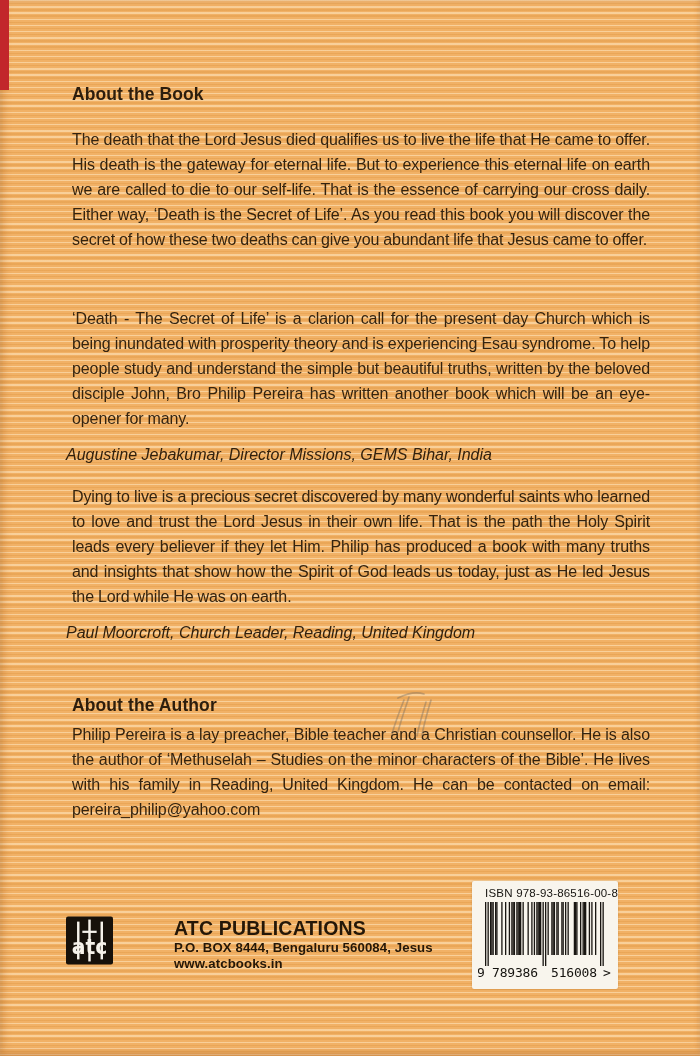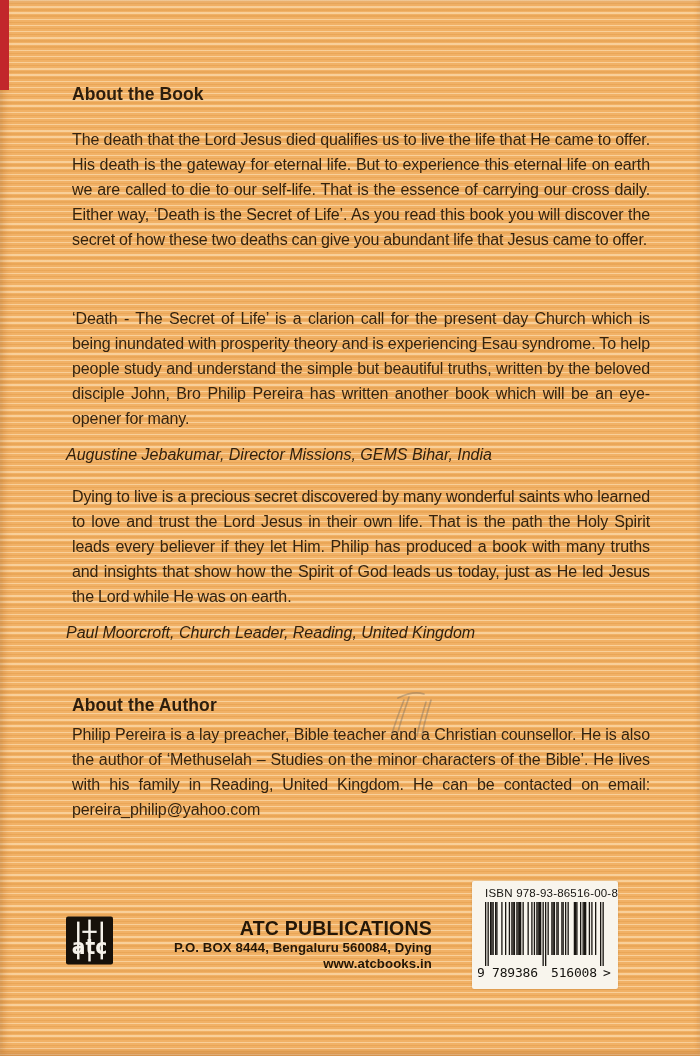--- a/index.html
+++ b/index.html
@@ -43,21 +43,21 @@
   p.attribution{
     margin:6px 28px 0 0;
     font-size:16px;line-height:24px;
     font-style:italic;
     text-align:left;
     color:#32210e;
   }
   .scribble{position:absolute;left:378px;top:690px;width:64px;height:50px;opacity:.42;}
   .publisher{
     position:absolute;left:66px;top:916px;
-    display:flex;align-items:flex-start;gap:13px;text-align:right;
+    display:flex;align-items:flex-start;gap:13px;
   }
   .logo{width:47px;height:49px;flex:0 0 auto;}
   .pub-text{padding-top:1px;color:#241708;margin-left:48px;}
   .pub-name{font-size:19.5px;font-weight:700;letter-spacing:.2px;line-height:22px;}
   .pub-address{font-size:13.2px;font-weight:700;letter-spacing:.1px;line-height:16px;margin-top:1px;}
   .pub-web{font-size:13.2px;font-weight:700;letter-spacing:.1px;line-height:16px;}
   .barcode{
     position:absolute;left:472px;top:881px;width:146px;height:108px;
     background:var(--barcode-bg,#f8f5ed);
     border-radius:2px;
@@ -117,21 +117,21 @@
         <g stroke="#f6f2ea" stroke-width="2.4">
           <line x1="12" y1="5" x2="12" y2="42"></line>
           <line x1="23" y1="3" x2="23" y2="44"></line>
           <line x1="35" y1="5" x2="35" y2="42"></line>
           <line x1="16" y1="15" x2="30" y2="15" stroke-width="2.2"></line>
         </g>
         <text x="23" y="37" text-anchor="middle" fill="#f6f2ea" font-family="DejaVu Sans, sans-serif" font-size="20" font-weight="bold">atc</text>
       </svg>
       <div class="pub-text">
         <div class="pub-name">ATC PUBLICATIONS</div>
-        <div class="pub-address">P.O. BOX 8444, Bengaluru 560084, Dying</div>
+        <div class="pub-address">P.O. BOX 8444, Bengaluru 560084, Jesus</div>
         <div class="pub-web">www.atcbooks.in</div>
       </div>
     </div>
 
     <div class="barcode">
       <div class="isbn-label">ISBN 978-93-86516-00-8</div>
       <svg id="barcode-svg" width="134" height="80" viewBox="0 0 134 80">
         <text x="3" y="77" text-anchor="middle">9</text>
         <text x="37" y="77" text-anchor="middle" textLength="46" lengthAdjust="spacing">789386</text>
         <text x="96" y="77" text-anchor="middle" textLength="46" lengthAdjust="spacing">516008</text>

